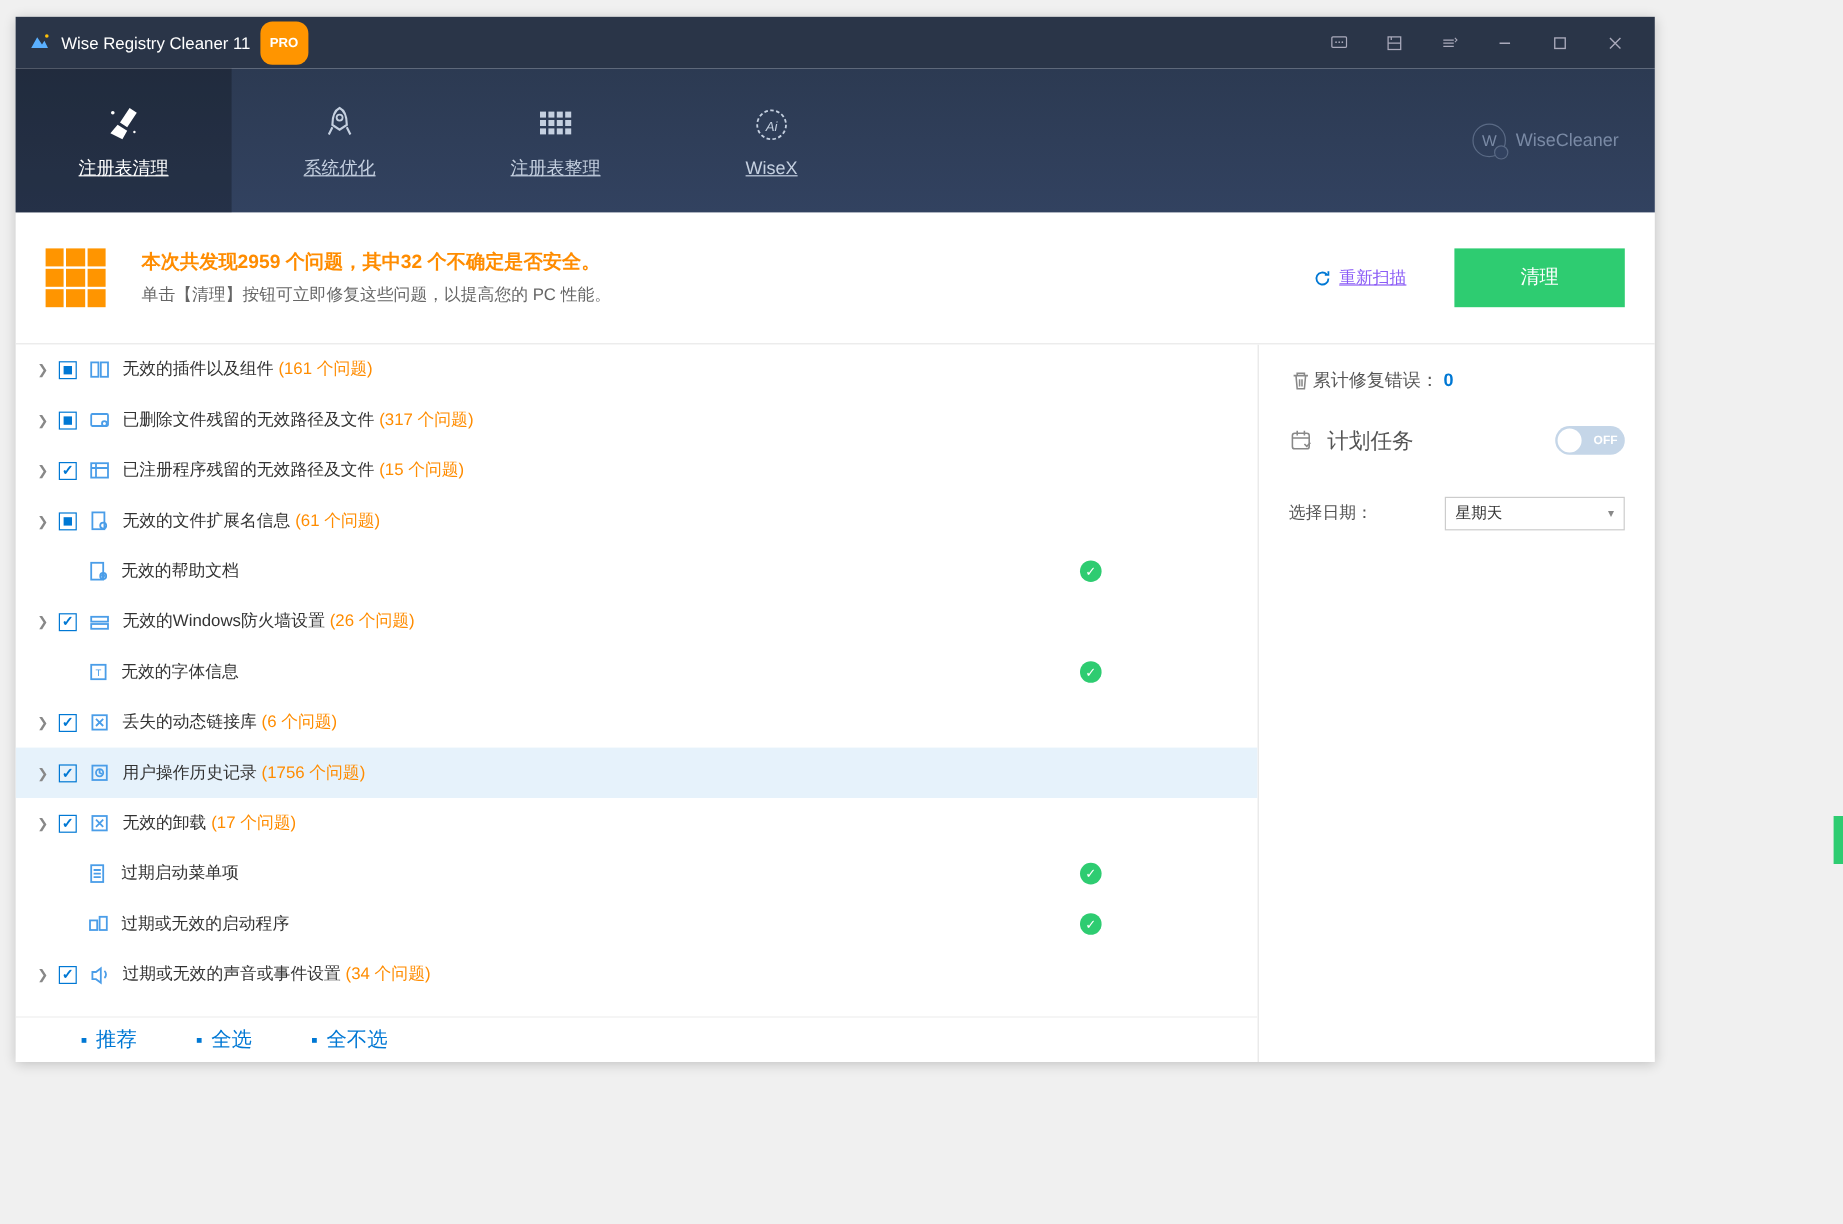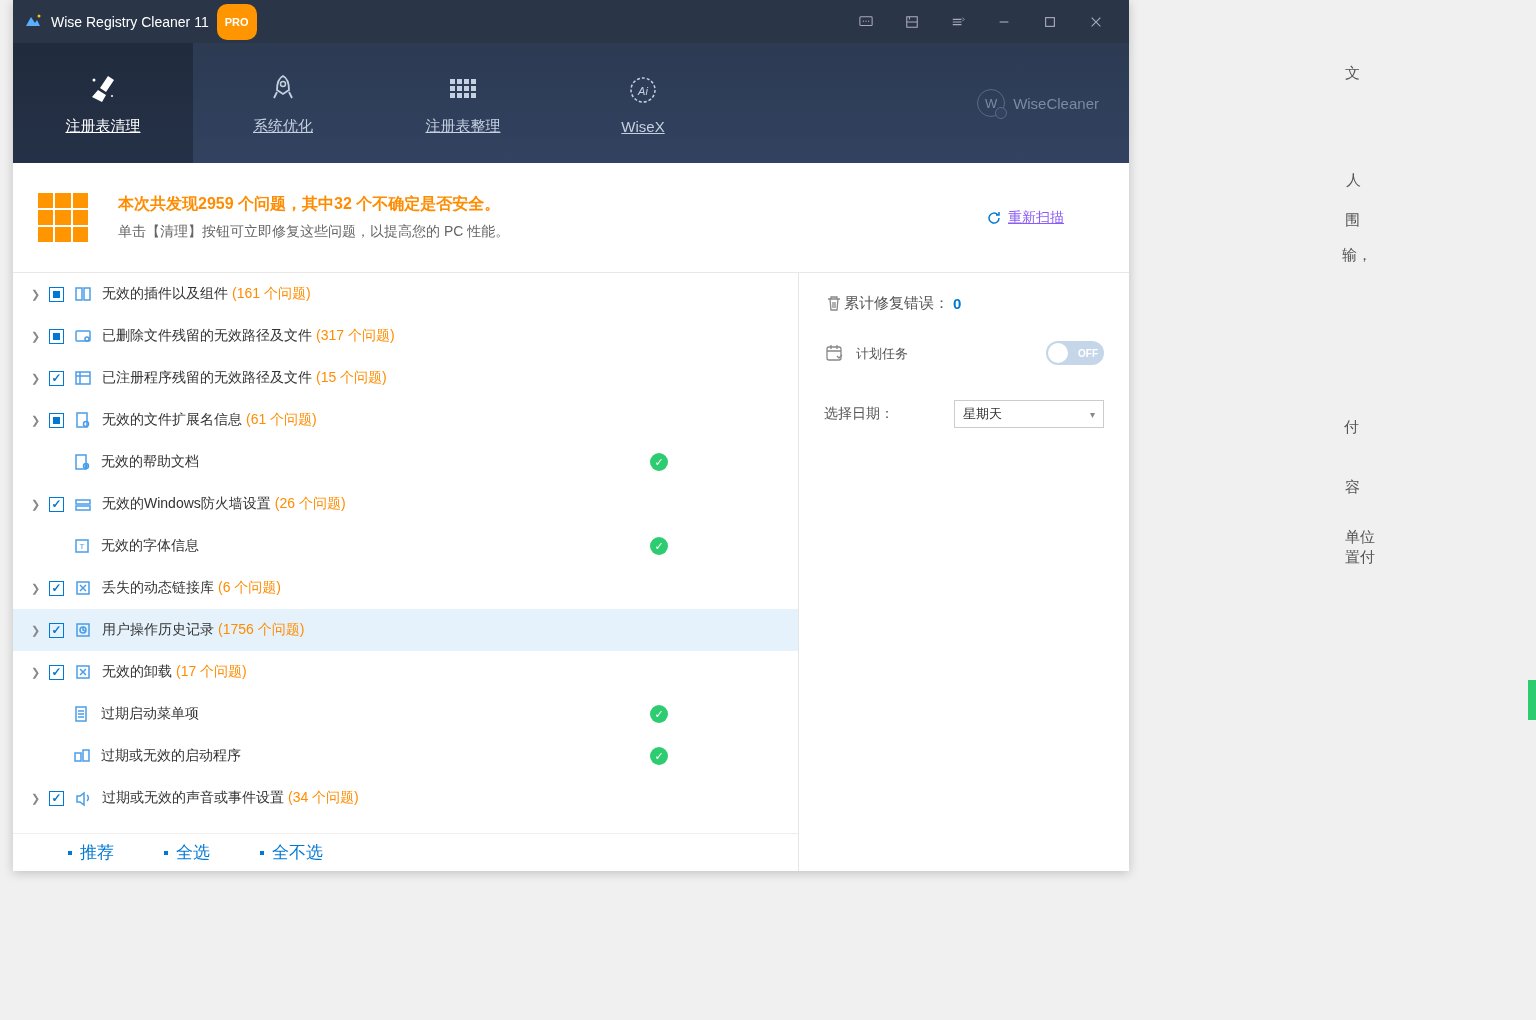--- a/index.html
+++ b/index.html
@@ -1,18 +1,18 @@
 <!DOCTYPE html>
 <html><head>
 <meta charset="utf-8">
 <style>
 * { margin: 0; padding: 0; box-sizing: border-box; font-family: "Microsoft YaHei", "Segoe UI", sans-serif; }
 body { background: #f0f0f0; width: 1536px; height: 1020px; overflow: hidden; }
 
-.window { position: absolute; left: 13px; top: 0; width: 1116px; height: 871px; background: #fff; box-shadow: 0 2px 10px rgba(0,0,0,0.2); display: flex; flex-direction: column; }
+.window { position: absolute; left: 13px; top: 14px; width: 1366px; height: 871px; background: #fff; box-shadow: 0 2px 10px rgba(0,0,0,0.2); display: flex; flex-direction: column; }
 
 .titlebar { height: 43px; background: linear-gradient(to bottom, #2a3548, #2a3548); display: flex; align-items: center; padding: 0 10px; }
 .app-icon { width: 20px; height: 20px; margin-right: 8px; display: flex; align-items: center; justify-content: center; }
 .app-title { color: #fff; font-size: 14px; font-weight: normal; }
 .pro-badge { background: #ff9500; color: #fff; font-size: 11px; font-weight: bold; padding: 12px 8px; border-radius: 10px; margin-left: 8px; }
 .titlebar-spacer { flex: 1; }
 .titlebar-btn { width: 46px; height: 43px; display: flex; align-items: center; justify-content: center; color: #aab; cursor: pointer; }
 .titlebar-btn svg { width: 14px; height: 14px; }
 
 .navbar { height: 120px; background: linear-gradient(to bottom, #2c3a52, #324260); display: flex; align-items: stretch; }
@@ -53,21 +53,21 @@
 .bottom-actions { height: 38px; display: flex; align-items: center; padding-left: 55px; gap: 50px; border-top: 1px solid #eee; }
 .action-link { color: #0078d4; font-size: 17px; cursor: pointer; display: flex; align-items: center; gap: 8px; }
 .action-link::before { content: ''; width: 4px; height: 4px; background: #0078d4; }
 
 .right-pane { width: 330px; padding: 20px 25px; }
 .stat-row { display: flex; align-items: center; gap: 0; font-size: 15px; color: #555; margin-bottom: 28px; }
 .stat-val { color: #0078d4; font-weight: bold; margin-left: 4px; }
 .side-icon { width: 20px; height: 20px; }
 
 .toggle-row { display: flex; align-items: center; justify-content: space-between; margin-bottom: 35px; }
-.toggle-left { display: flex; align-items: flex-end; gap: 12px; font-size: 13px; color: #555; }
+.toggle-left { display: flex; align-items: center; gap: 12px; font-size: 18px; color: #555; }
 .toggle { width: 58px; height: 24px; background: #c5d6e8; border-radius: 12px; position: relative; cursor: pointer; display: flex; align-items: center; justify-content: flex-end; padding-right: 6px; color: #fff; font-size: 10px; font-weight: bold; }
 .toggle::before { content: ''; width: 20px; height: 20px; background: #fff; border-radius: 50%; position: absolute; left: 2px; top: 2px; }
 
 .form-row { display: flex; align-items: center; margin-bottom: 30px; }
 .form-label { width: 130px; font-size: 14px; color: #555; }
 .form-select { flex: 1; height: 28px; border: 1px solid #ccc; padding: 0 8px; display: flex; align-items: center; justify-content: space-between; font-size: 13px; color: #333; position: relative; }
 .form-select::after { content: '▾'; color: #888; font-size: 10px; }
 .spinner { flex: 1; height: 28px; border: 1px solid #ccc; display: flex; align-items: center; position: relative; }
 .spinner-val { flex: 1; padding: 0 8px; font-size: 13px; }
 .spinner-btns { width: 16px; display: flex; flex-direction: column; border-left: 1px solid #ccc; }
@@ -210,20 +210,21 @@
     <div class="summary-text">
       <div class="summary-title">本次共发现2959 个问题，其中32 个不确定是否安全。</div>
       <div class="summary-sub">单击【清理】按钮可立即修复这些问题，以提高您的 PC 性能。</div>
     </div>
     <div class="rescan">
       <svg width="16" height="16" viewBox="0 0 16 16">
           <path d="M13 8a5 5 0 1 1-1.5-3.5M13 2v3h-3" fill="none" stroke="#0078d4" stroke-width="1.5"></path>
         </svg>
       <span>重新扫描</span>
     </div>
+    <button class="clean-btn">清理</button>
   </div>
 
   <div class="content">
     <div class="left-pane">
       <div class="categories" id="catlist">
           <div class="cat-row">
             <span class="expand">❯</span>
             <span class="chk partial"></span>
             <span class="cat-icon">
               <svg width="18" height="18" viewBox="0 0 18 18">

